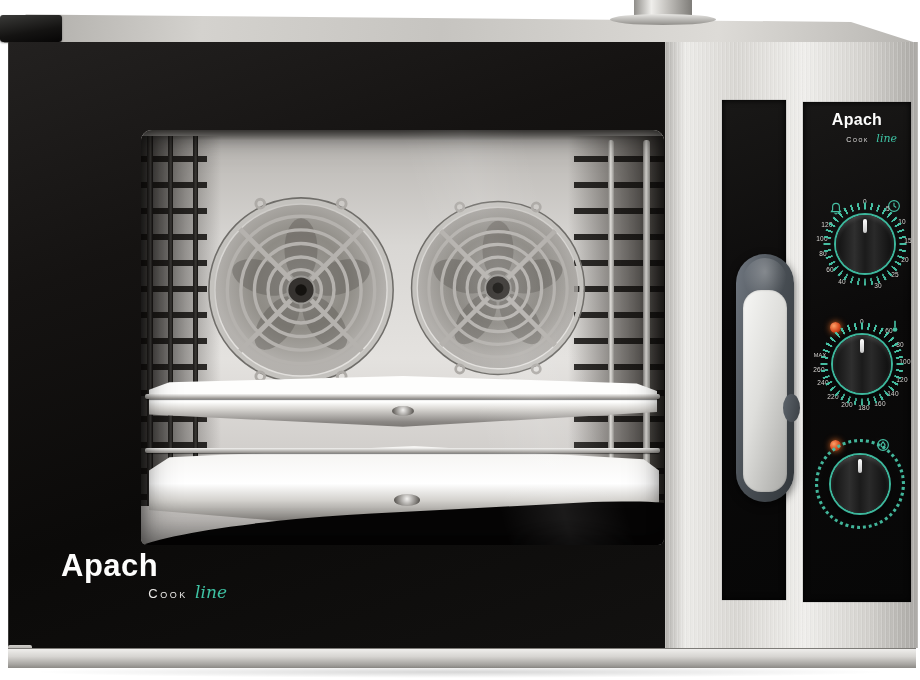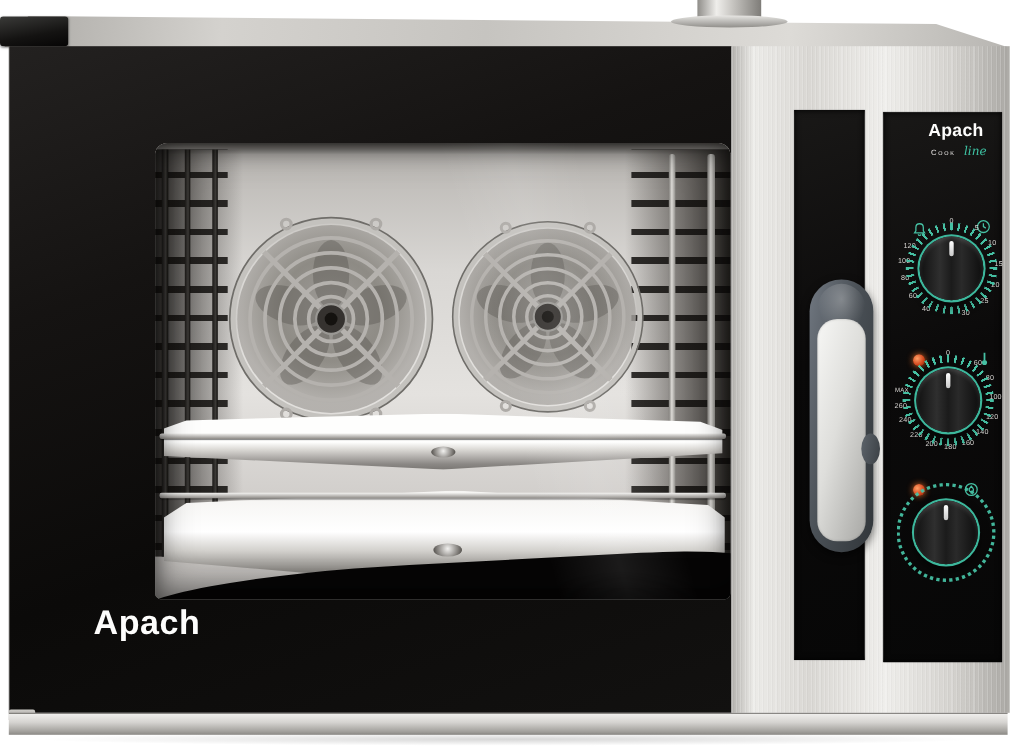--- a/index.html
+++ b/index.html
@@ -56,21 +56,21 @@
   .glass-bottom{left:-22px;top:382px;width:570px;height:130px;background:#070606;
     transform:rotate(-3deg);border-radius:45% 18% 0 0 / 34px 12px 0 0;}
   .glass-vignette{left:0;top:0;width:100%;height:100%;border-radius:11px 11px 6px 6px;
     box-shadow:inset 0 0 38px rgba(0,0,0,.38),inset 0 8px 16px rgba(0,0,0,.35),inset 0 -14px 22px rgba(0,0,0,.25);}
   .glass-sheen{left:0;top:0;width:100%;height:100%;
     background:linear-gradient(75deg,rgba(255,255,255,0) 58%,rgba(255,255,255,.09) 68%,rgba(255,255,255,0) 78%);}
 
   
   .door-logo{left:52px;top:508px;width:170px;}
   .brand-big{position:static;display:block;font-size:31px;font-weight:bold;color:#fdfdfc;
-    letter-spacing:.5px;line-height:1;margin-left:24px;}
+    letter-spacing:.5px;line-height:1;}
   .cookline{position:static;display:block;text-align:right;padding-right:4px;margin-top:1px;white-space:nowrap;}
   .cook{position:static;display:inline;font-variant:small-caps;font-size:13px;letter-spacing:2.5px;color:#eceae8;}
   .line-script{position:static;display:inline;font-family:"DejaVu Serif",serif;font-style:italic;
     font-size:17px;color:#3ec3a4;margin-left:3px;}
 
   
   .right-col{left:659px;top:0;width:253px;height:606px;
     background:
       repeating-linear-gradient(90deg,rgba(255,255,255,.18) 0 1px,rgba(0,0,0,.025) 1px 2px,rgba(0,0,0,0) 2px 4px),
       linear-gradient(90deg,#b4b2ae,#ecebe8 8%,#d9d7d3 28%,#efeeeb 55%,#d3d1cd 80%,#aeaca8 98%);}
@@ -238,20 +238,24 @@
         </div>
         <div class="rail rail-b"></div>
 
         <div class="glass-bottom"></div>
         <div class="glass-sheen"></div>
         <div class="glass-vignette"></div>
       </div>
 
       <div class="door-logo">
         <span class="brand-big">Apach</span>
+        <span class="cookline">
+          <span class="cook">Cook</span>
+          <span class="line-script">line</span>
+        </span>
       </div>
     </div>
 
     <div class="right-col">
       <div class="inset inset-narrow"></div>
 
       <div class="handle">
         <div class="handle-base"></div>
         <div class="handle-cap"></div>
         <div class="handle-face"></div>

